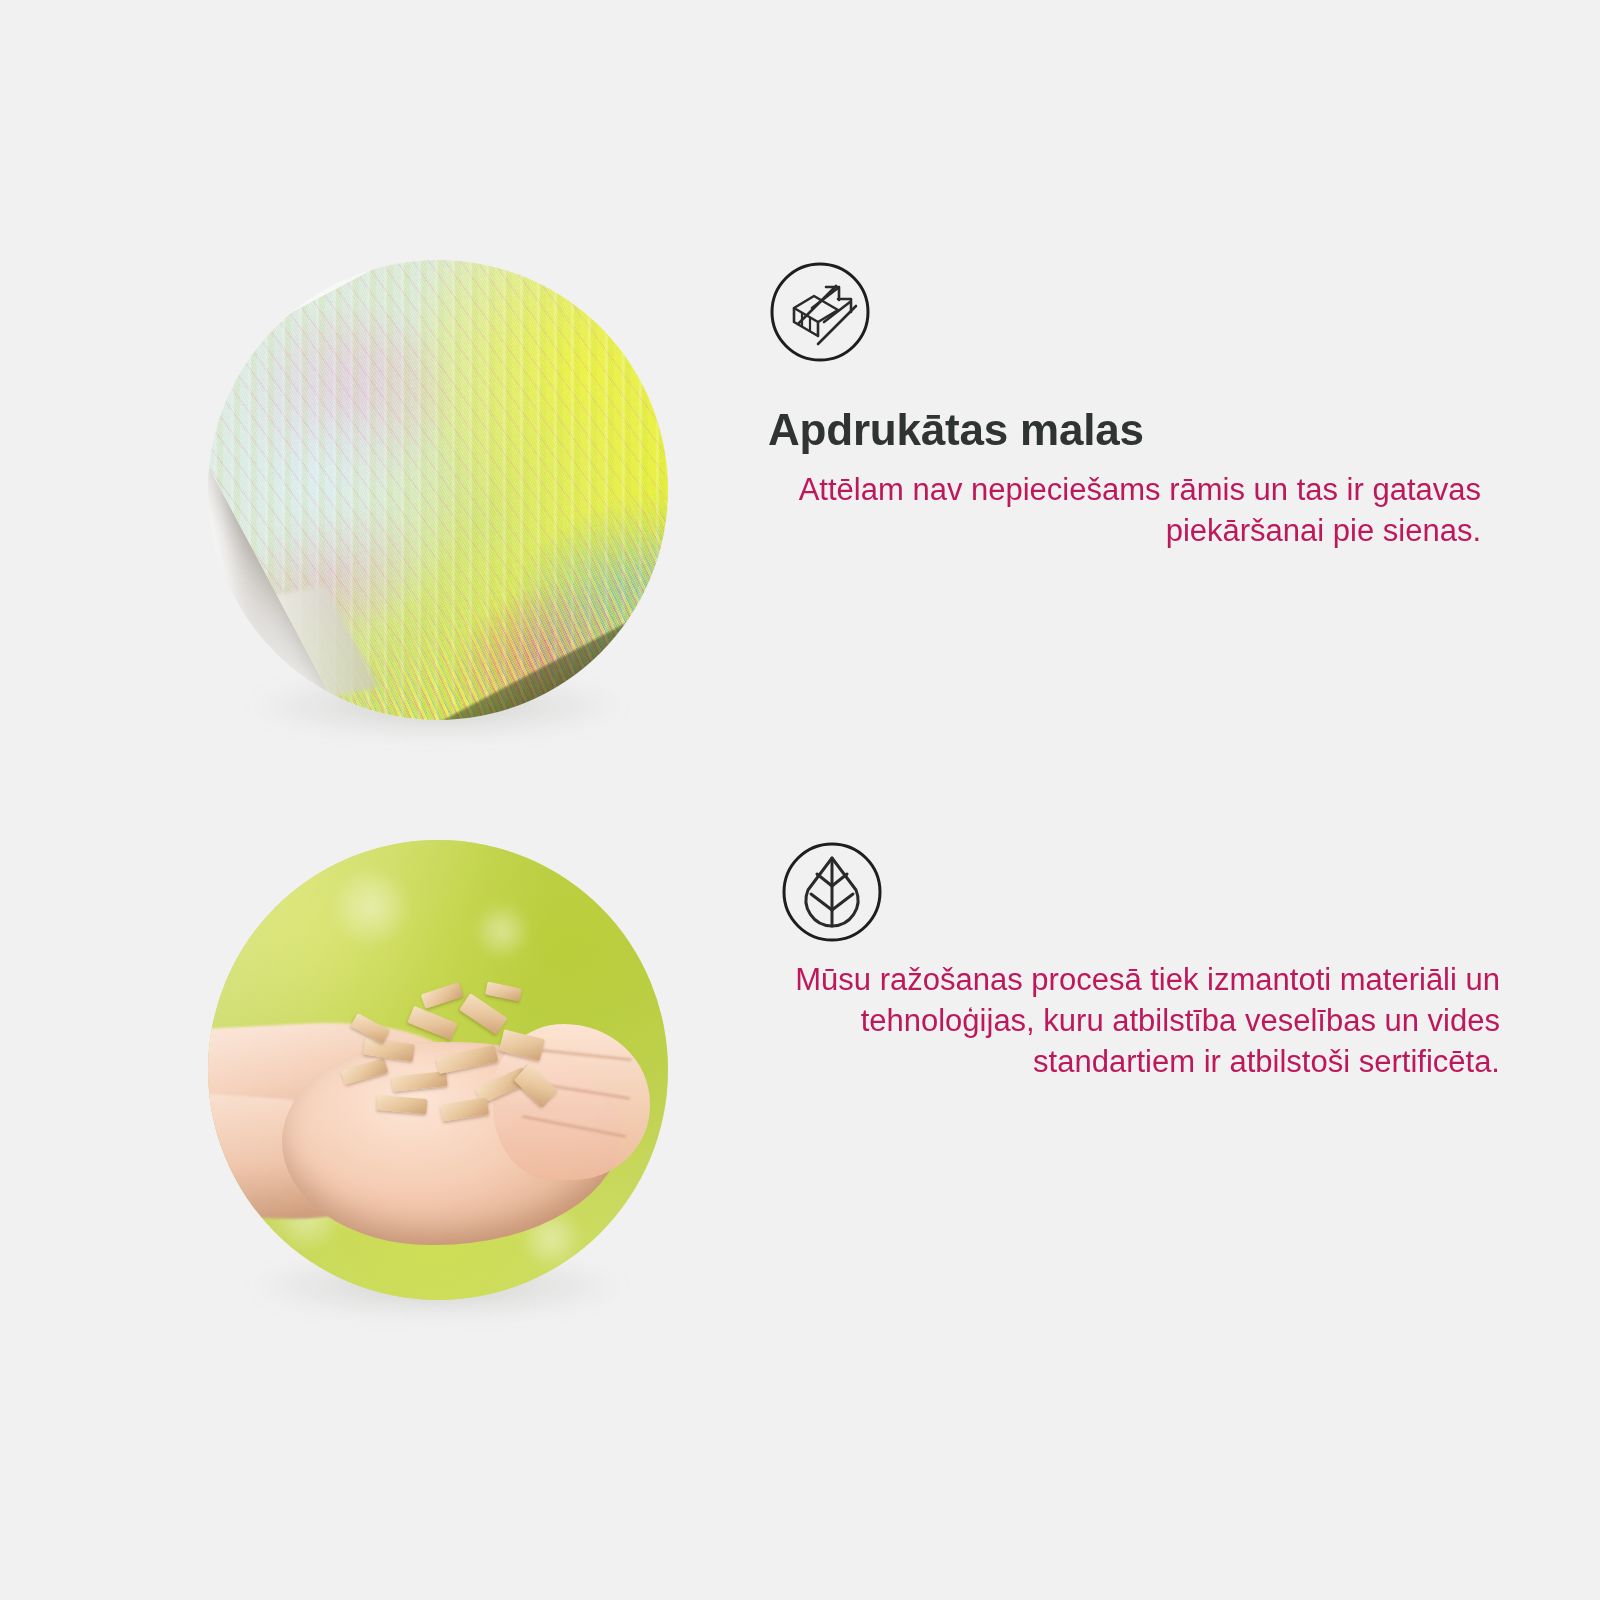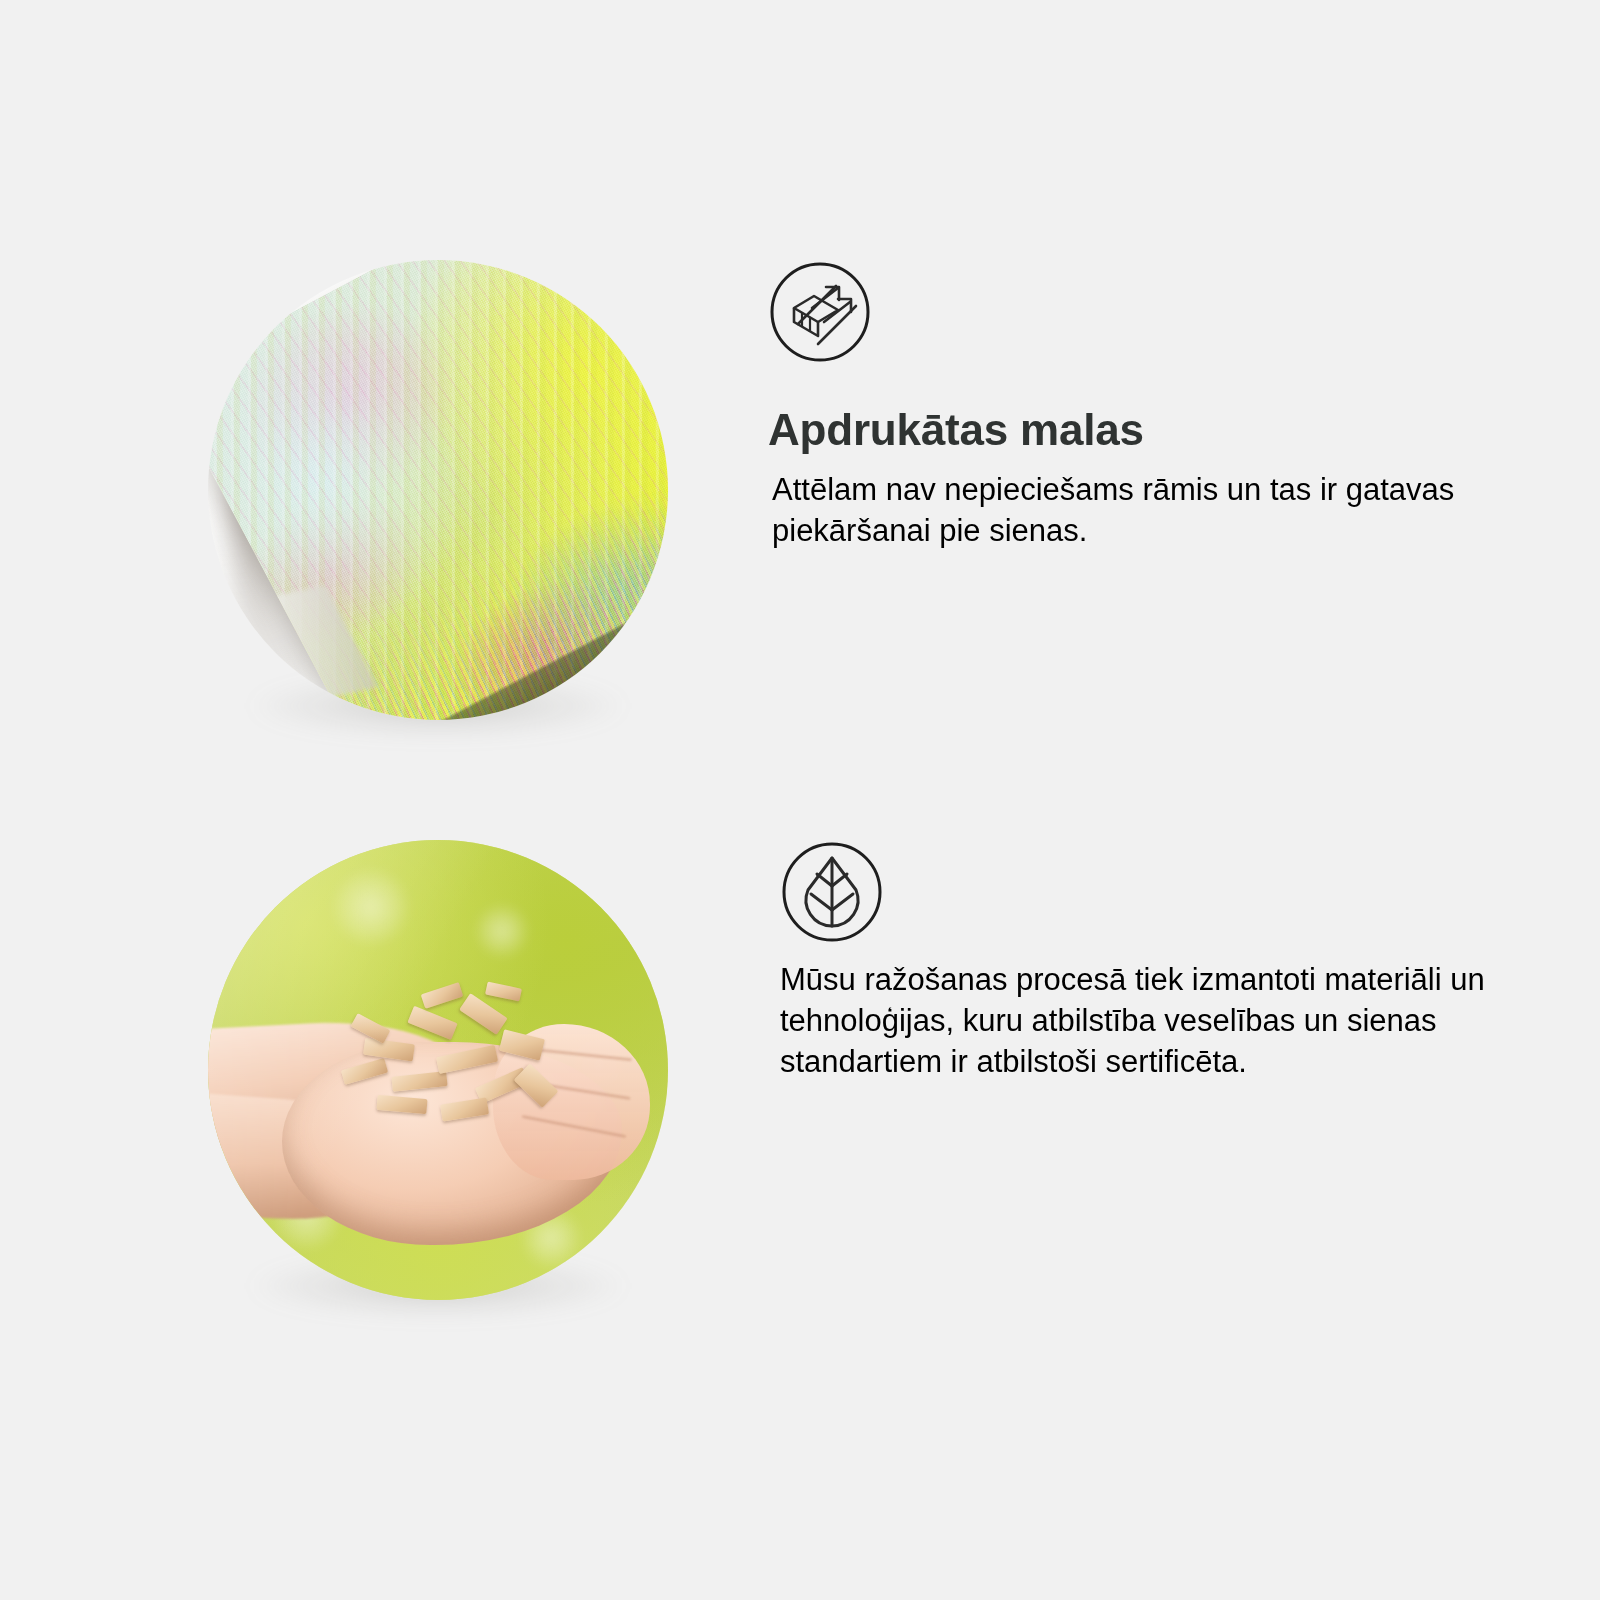--- a/index.html
+++ b/index.html
@@ -254,24 +254,25 @@
     font-size: 44px;
     font-weight: bold;
     color: #2f3332;
     letter-spacing: -0.2px;
     margin: 42px 0 0 0;
     line-height: 1.1;
   }
   .feature-desc {
     font-size: 31px;
     font-weight: normal;
-    color: #000000;
+    color: #be185d;
     line-height: 1.32;
-    margin: 16px 0 0 4px;
+    margin: 16px 0 0 13px;
     max-width: 700px;
+    text-align: right;
   }
   #feature-row-2 .icon-badge { margin-left: 12px; }
   #feature-row-2 .feature-title { margin-left: 12px; }
   #feature-row-2 .feature-desc { margin-left: 12px; max-width: 720px; }
 </style>
 </head>
 <body style="background: rgb(241, 241, 241);">
 
 <section class="feature-row" id="feature-row-1">
 
@@ -365,15 +366,15 @@
       <path d="M52 18 L76 50 A26 26 0 1 1 28 50 Z" fill="none" stroke="#2a2a2a" stroke-width="3" stroke-linejoin="round"></path>
 
       <path d="M52 18 L52 86" fill="none" stroke="#2a2a2a" stroke-width="3" stroke-linecap="round"></path>
 
       <path d="M52 46 L37 34" fill="none" stroke="#2a2a2a" stroke-width="3" stroke-linecap="round"></path>
       <path d="M52 46 L67 34" fill="none" stroke="#2a2a2a" stroke-width="3" stroke-linecap="round"></path>
       <path d="M52 70 L31 54" fill="none" stroke="#2a2a2a" stroke-width="3" stroke-linecap="round"></path>
       <path d="M52 70 L73 54" fill="none" stroke="#2a2a2a" stroke-width="3" stroke-linecap="round"></path>
     </svg>
 
-    <p class="feature-desc">Mūsu ražošanas procesā tiek izmantoti materiāli un tehnoloģijas, kuru atbilstība veselības un sienas standartiem ir atbilstoši sertificēta.</p>
+    <p class="feature-desc">Mūsu ražošanas procesā tiek izmantoti materiāli un tehnoloģijas, kuru atbilstība veselības un vides standartiem ir atbilstoši sertificēta.</p>
   </div>
 </section>
 
 </body></html>

